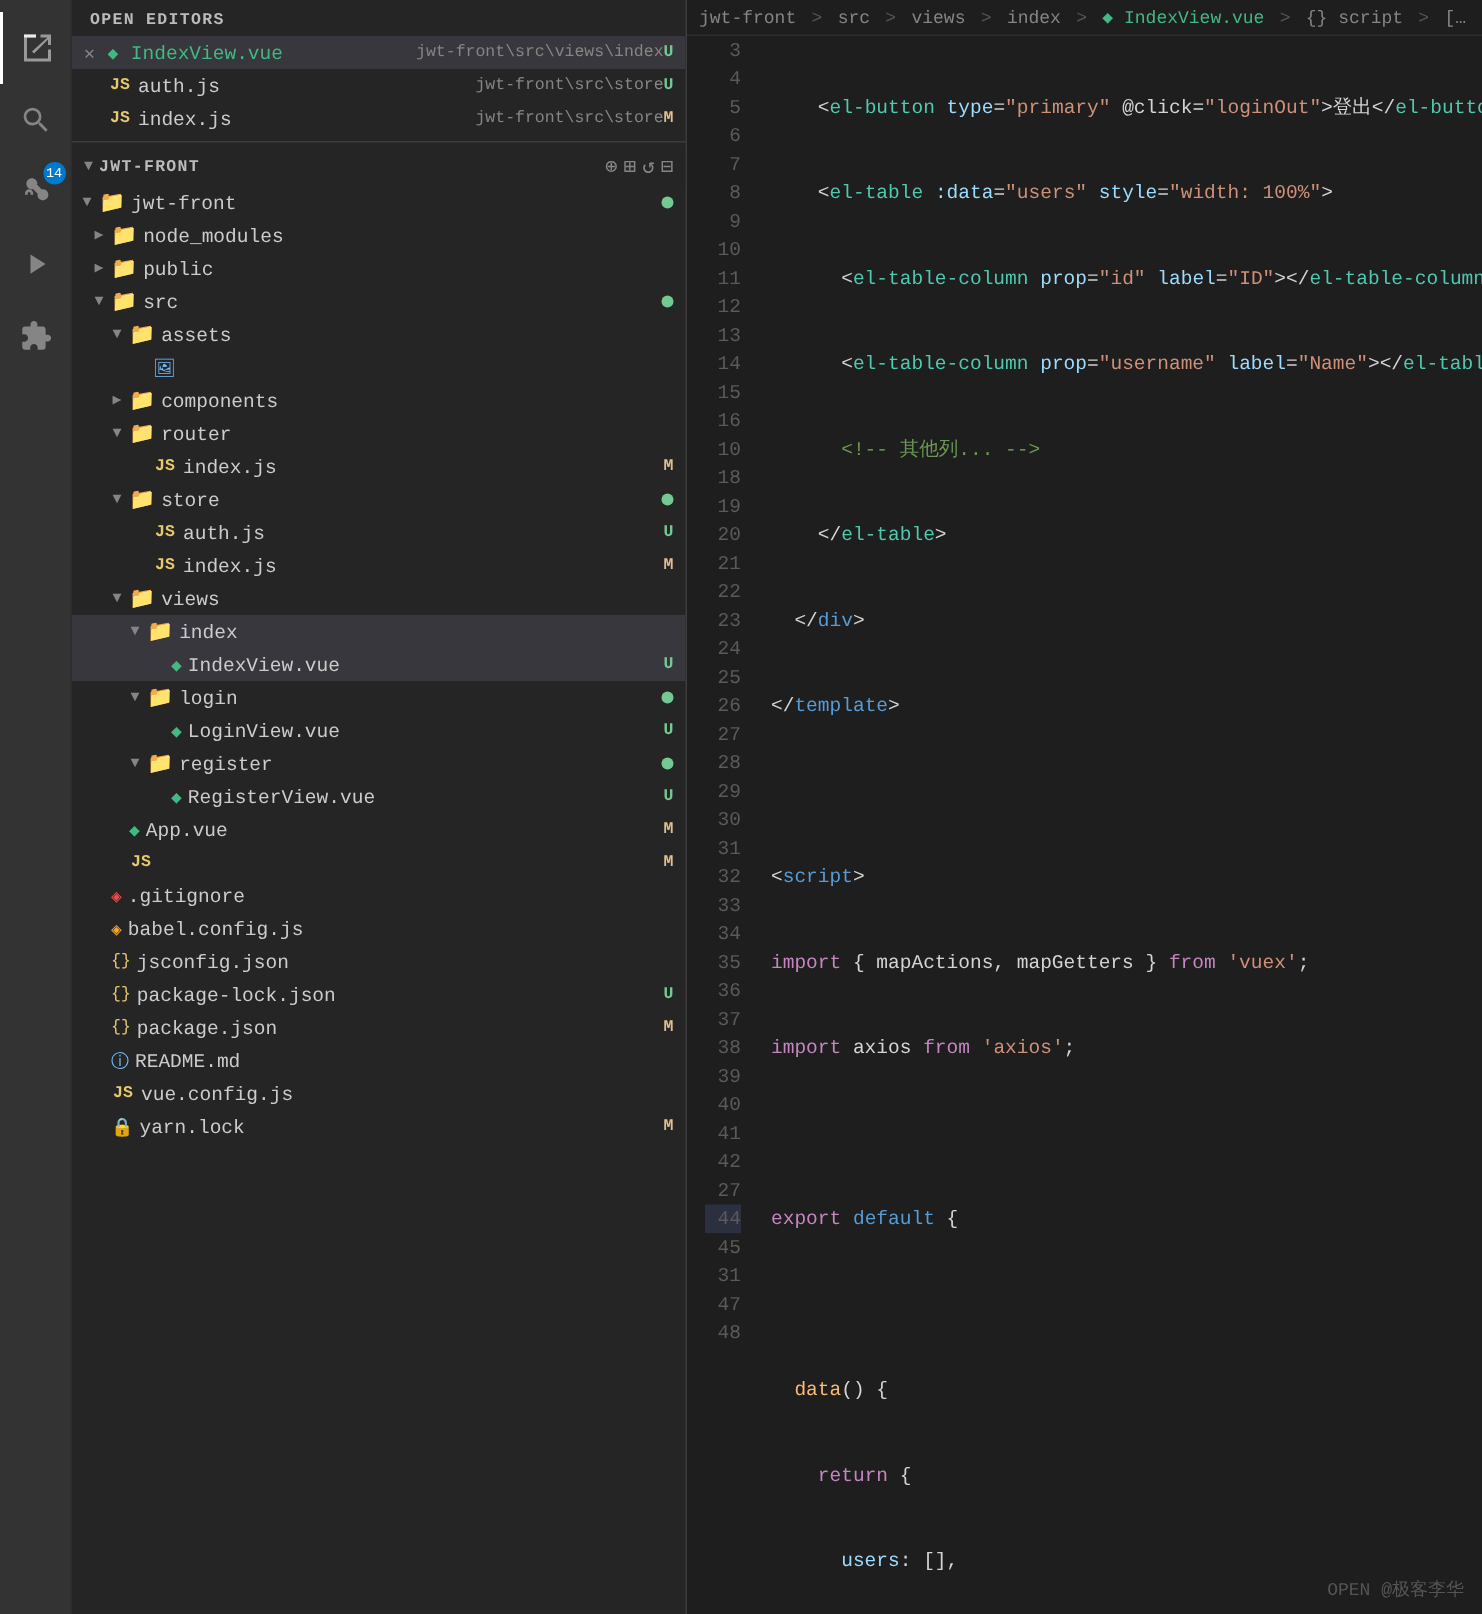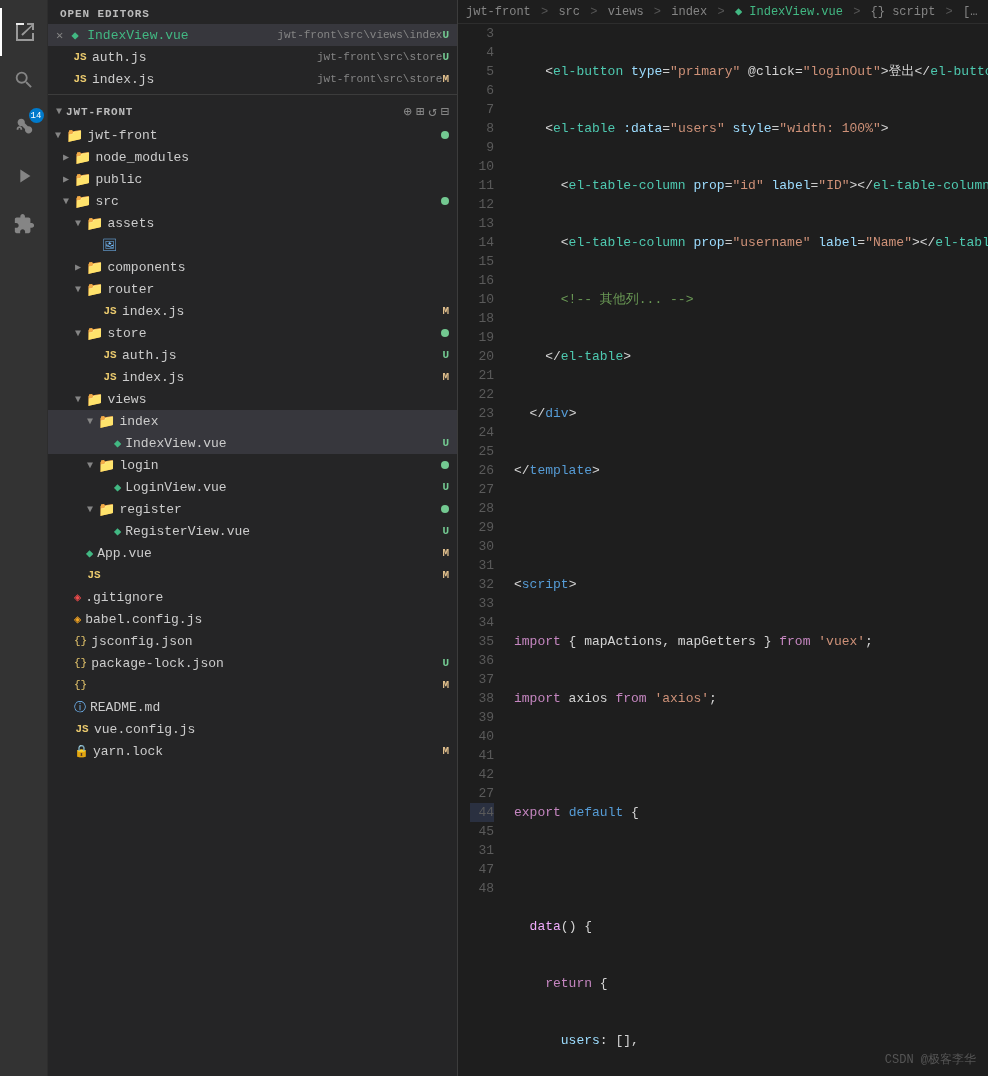--- a/index.html
+++ b/index.html
@@ -153,21 +153,21 @@
     }
     .code-line {
       height: 19px;
       display: block;
       position: relative;
     }
 
     
     .kw { color: #569cd6; }       
     .kw2 { color: #c586c0; }      
-    .fn { color: #f0abfc; }       
+    .fn { color: #fdba74; }       
     .str { color: #ce9178; }      
     .cmt { color: #6a9955; }      
     .attr { color: #9cdcfe; }      
     .prop { color: #9cdcfe; }       
     .plain { color: #d4d4d4; }
     .cyan { color: #4ec9b0; }
 
     
     .watermark {
       position: fixed;
@@ -495,20 +495,21 @@
         <span class="chevron"></span>
         <span style="color:#e8c86d;font-size:11px;margin-right:4px;">{}</span>
         <span class="file-name">package-lock.json</span>
         <span class="badge badge-u" style="margin-left:auto;margin-right:8px;">U</span>
       </div>
 
       <div class="file-item">
         <span style="width:12px;"></span>
         <span class="chevron"></span>
         <span style="color:#e8c86d;font-size:11px;margin-right:4px;">{}</span>
+        <span class="file-name">package.json</span>
         <span class="badge badge-m" style="margin-left:auto;margin-right:8px;">M</span>
       </div>
 
       <div class="file-item">
         <span style="width:12px;"></span>
         <span class="chevron"></span>
         <span style="color:#75beff;font-size:12px;margin-right:4px;">ⓘ</span>
         <span class="file-name">README.md</span>
       </div>
 
@@ -650,13 +651,13 @@
         
         
         
         
       </div>
     </div>
   </div>
 
 </div>
 
-<div class="watermark">CSDN @极客李华</div>
+<div class="watermark">OPEN @极客李华</div>
 
 </body></html>

